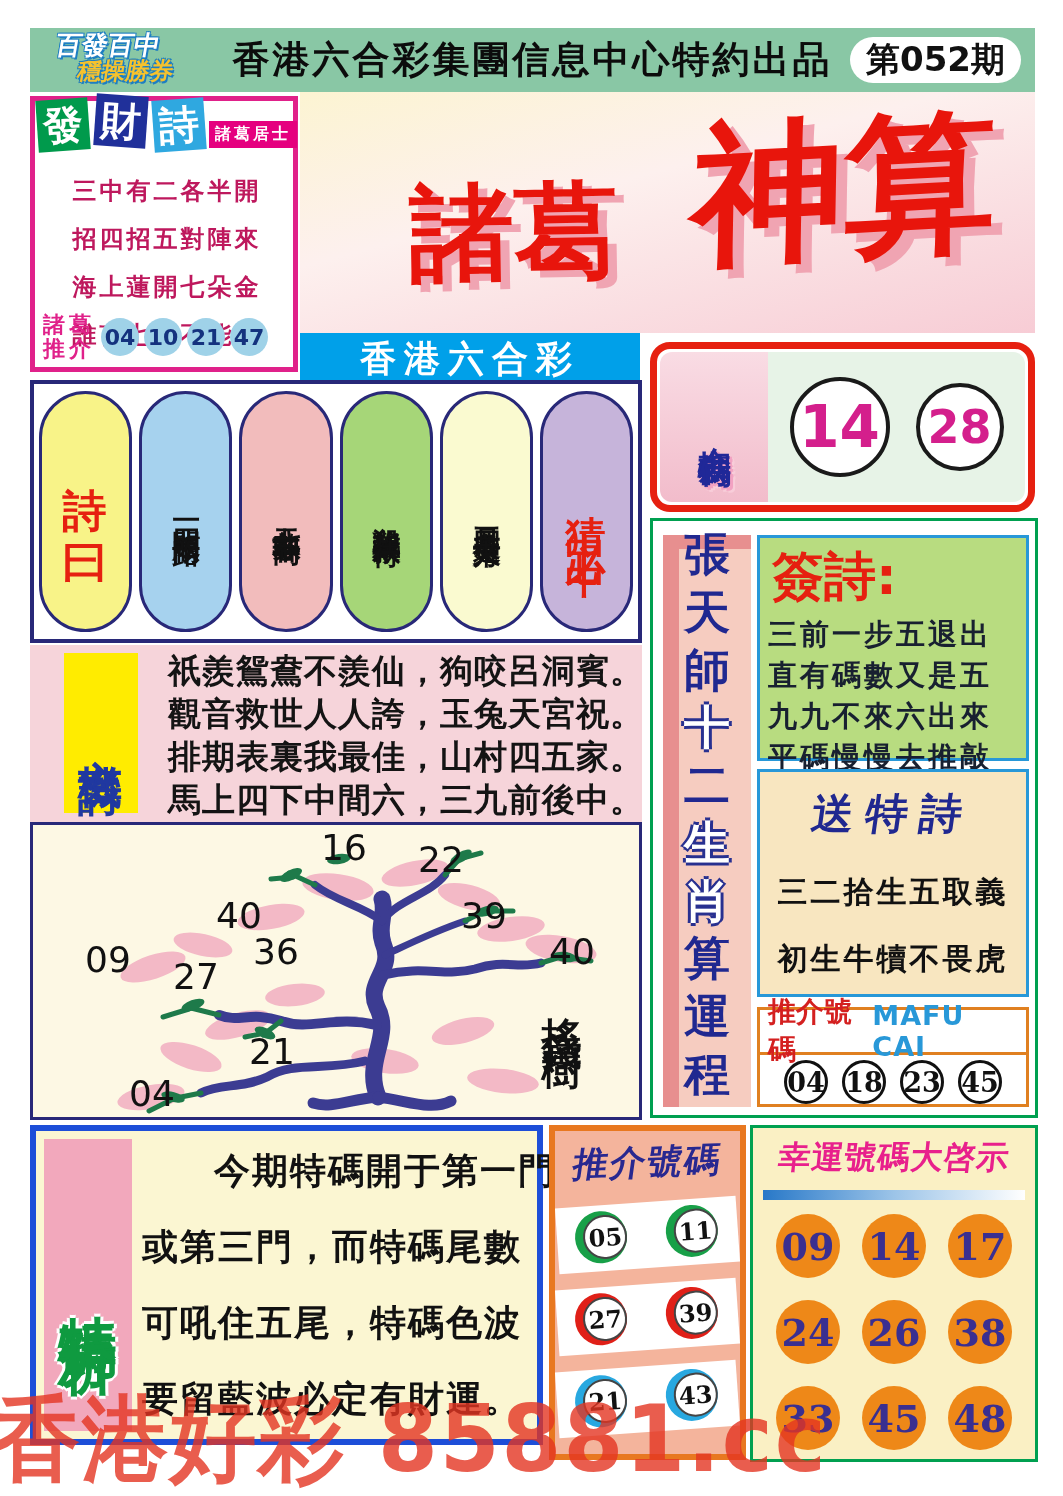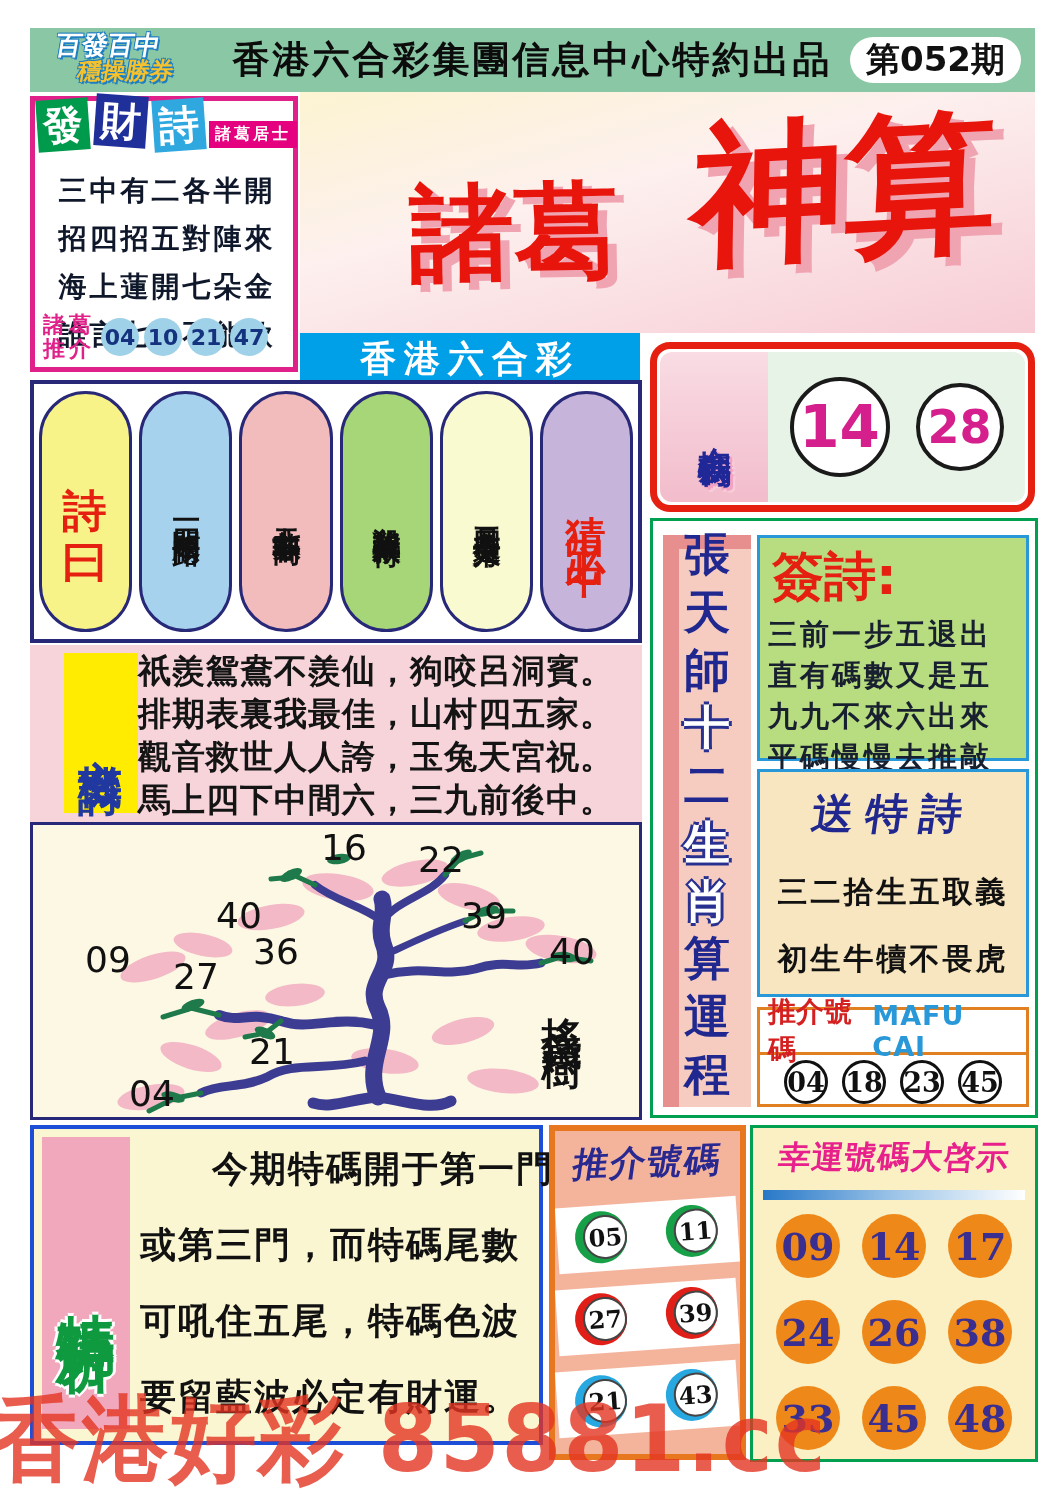--- a/index.html
+++ b/index.html
@@ -48,21 +48,21 @@
          border:5px solid #e0218a;box-sizing:border-box;}
   .facai-head{position:absolute;left:-2px;top:-4px;width:266px;height:60px;}
   .tile{position:absolute;width:52px;height:52px;display:flex;align-items:center;justify-content:center;
         color:#fff;font-size:40px;font-weight:bold;}
   .tile.t0{left:4px;top:2px;background:#009a4c;transform:rotate(-4deg);}
   .tile.t1{left:62px;top:-2px;background:#20309a;transform:rotate(4deg);}
   .tile.t2{left:120px;top:2px;background:#2fa8e0;transform:rotate(-4deg);}
   .author{position:absolute;right:2px;top:24px;background:#e5007f;color:#fff;font-size:16px;
           font-weight:bold;letter-spacing:3px;padding:3px 6px;}
   .facai-poem{position:absolute;left:10px;top:66px;width:244px;text-align:center;}
-  .facai-poem div{font-size:28px;font-weight:bold;color:#0f172a;letter-spacing:3px;line-height:48px;}
+  .facai-poem div{font-size:24px;font-weight:bold;color:#be185d;letter-spacing:3px;line-height:48px;}
   .facai-foot{position:absolute;left:8px;bottom:6px;width:250px;display:flex;align-items:center;}
   .rec-label{display:grid;grid-template-columns:26px 26px;grid-row-gap:0;color:#e0218a;
              font-size:22px;font-weight:bold;line-height:24px;margin-right:6px;}
   .rec-nums{display:flex;gap:5px;}
   .rec-nums span{width:38px;height:38px;border-radius:50%;background:#9fd2e8;color:#14327e;
                  display:flex;align-items:center;justify-content:center;font-size:22px;font-weight:bold;}
 
   
   .pills{position:absolute;left:30px;top:380px;width:612px;height:263px;background:#ffffff;
          border:4px solid #282878;box-sizing:border-box;display:flex;gap:7px;padding:7px 5px;}
@@ -76,21 +76,21 @@
   .pill.c3{background:#a6d678;} .pill.c3 span{color:#111;font-size:28px;letter-spacing:2px;}
   .pill.c4{background:#fafad0;} .pill.c4 span{color:#111;font-size:28px;letter-spacing:2px;}
   .pill.c5{background:#c6b4da;} .pill.c5 span{color:#e62010;font-size:40px;letter-spacing:14px;}
 
   
   .xuanji{position:absolute;left:30px;top:645px;width:612px;height:177px;background:#f6d4da;}
   .xj-label{position:absolute;left:34px;top:8px;width:74px;height:160px;background:#ffec00;
             display:flex;align-items:center;justify-content:center;}
   .xj-label span{writing-mode:vertical-rl;text-orientation:upright;font-size:44px;font-weight:bold;
                  color:#2038a0;letter-spacing:6px;}
-  .xj-lines{position:absolute;left:108px;top:4px;width:486px;}
+  .xj-lines{position:absolute;left:138px;top:4px;width:486px;}
   .xj-lines div{font-size:33px;font-weight:bold;color:#141414;line-height:43px;letter-spacing:1px;white-space:nowrap;}
 
   
   .tree{position:absolute;left:30px;top:822px;width:612px;height:298px;background:#fdf8e4;
         border:3px solid #282878;box-sizing:border-box;}
   .tree svg{position:absolute;left:0;top:0;}
   .tnum{position:absolute;font-size:36px;font-weight:normal;color:#111;}
   .tn0{left:288px;top:2px;} .tn1{left:385px;top:14px;} .tn2{left:183px;top:70px;}
   .tn3{left:220px;top:106px;} .tn4{left:428px;top:70px;} .tn5{left:516px;top:106px;}
   .tn6{left:52px;top:114px;} .tn7{left:140px;top:131px;} .tn8{left:216px;top:206px;}
@@ -127,21 +127,21 @@
              padding:0 8px;border-bottom:3px solid #e08020;}
   .mafu-head .cn{font-size:28px;font-weight:bold;color:#d42020;}
   .mafu-head .en{font-size:27px;font-weight:bold;color:#2898d8;letter-spacing:1px;}
   .mafu-nums{display:flex;justify-content:center;gap:14px;margin-top:5px;}
   .mafu-nums span{width:44px;height:44px;border-radius:50%;background:#fff;border:3px solid #111;
                   display:flex;align-items:center;justify-content:center;font-size:27px;font-weight:bold;
                   color:#111;font-family:"DejaVu Serif",serif;box-sizing:border-box;}
 
   
   .analysis{position:absolute;left:30px;top:1125px;width:513px;height:320px;background:#fbf6d2;
-            border:4px solid #1d4ed8;box-sizing:border-box;}
+            border:6px solid #1d4ed8;box-sizing:border-box;}
   .an-strip{position:absolute;left:8px;top:8px;width:88px;height:292px;background:#f2a8bc;
             display:flex;align-items:center;justify-content:center;}
   .an-strip span{writing-mode:vertical-rl;text-orientation:upright;font-size:58px;font-weight:bold;
                  color:#0f9a40;letter-spacing:8px;
                  text-shadow:3px 0 0 #fff,-3px 0 0 #fff,0 3px 0 #fff,0 -3px 0 #fff;}
   .an-lines{position:absolute;left:106px;top:2px;width:396px;}
   .an-lines div{font-size:36px;font-weight:bold;color:#111;line-height:76px;letter-spacing:2px;white-space:nowrap;}
   .an-lines div.ind{text-indent:2em;}
 
   .rec2{position:absolute;left:549px;top:1125px;width:197px;height:335px;background:#f4b49c;
@@ -252,22 +252,22 @@
         <span>猜中必中</span>
       </div>
   </div>
 
   <div class="xuanji">
     <div class="xj-label">
       <span>玄機詩</span>
     </div>
     <div class="xj-lines">
       <div>祇羨鴛鴦不羨仙，狗咬呂洞賓。</div>
+      <div>觀音救世人人誇，玉兔天宮祝。</div>
       <div>排期表裏我最佳，山村四五家。</div>
-      <div>觀音救世人人誇，玉兔天宮祝。</div>
       <div>馬上四下中間六，三九前後中。</div>
     </div>
   </div>
 
   <div class="tree">
     <svg width="606" height="292" viewBox="0 0 606 292">
       <g fill="#f3b9c6">
         <ellipse cx="120" cy="142" rx="34" ry="12" transform="rotate(-18 120 142)"></ellipse>
         <ellipse cx="170" cy="120" rx="30" ry="11" transform="rotate(12 170 120)"></ellipse>
         <ellipse cx="238" cy="92" rx="34" ry="12" transform="rotate(-10 238 92)"></ellipse>

